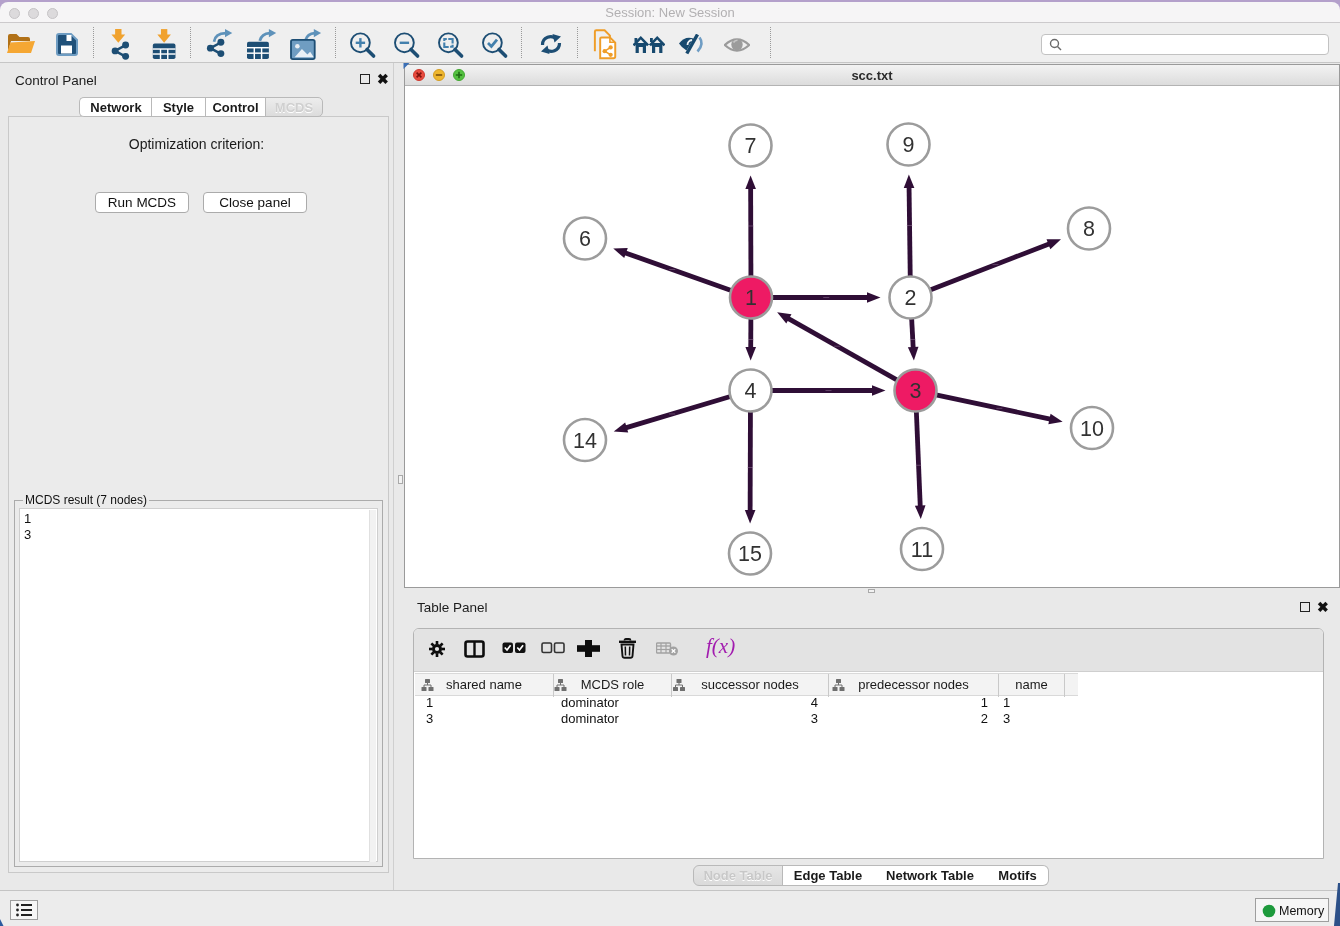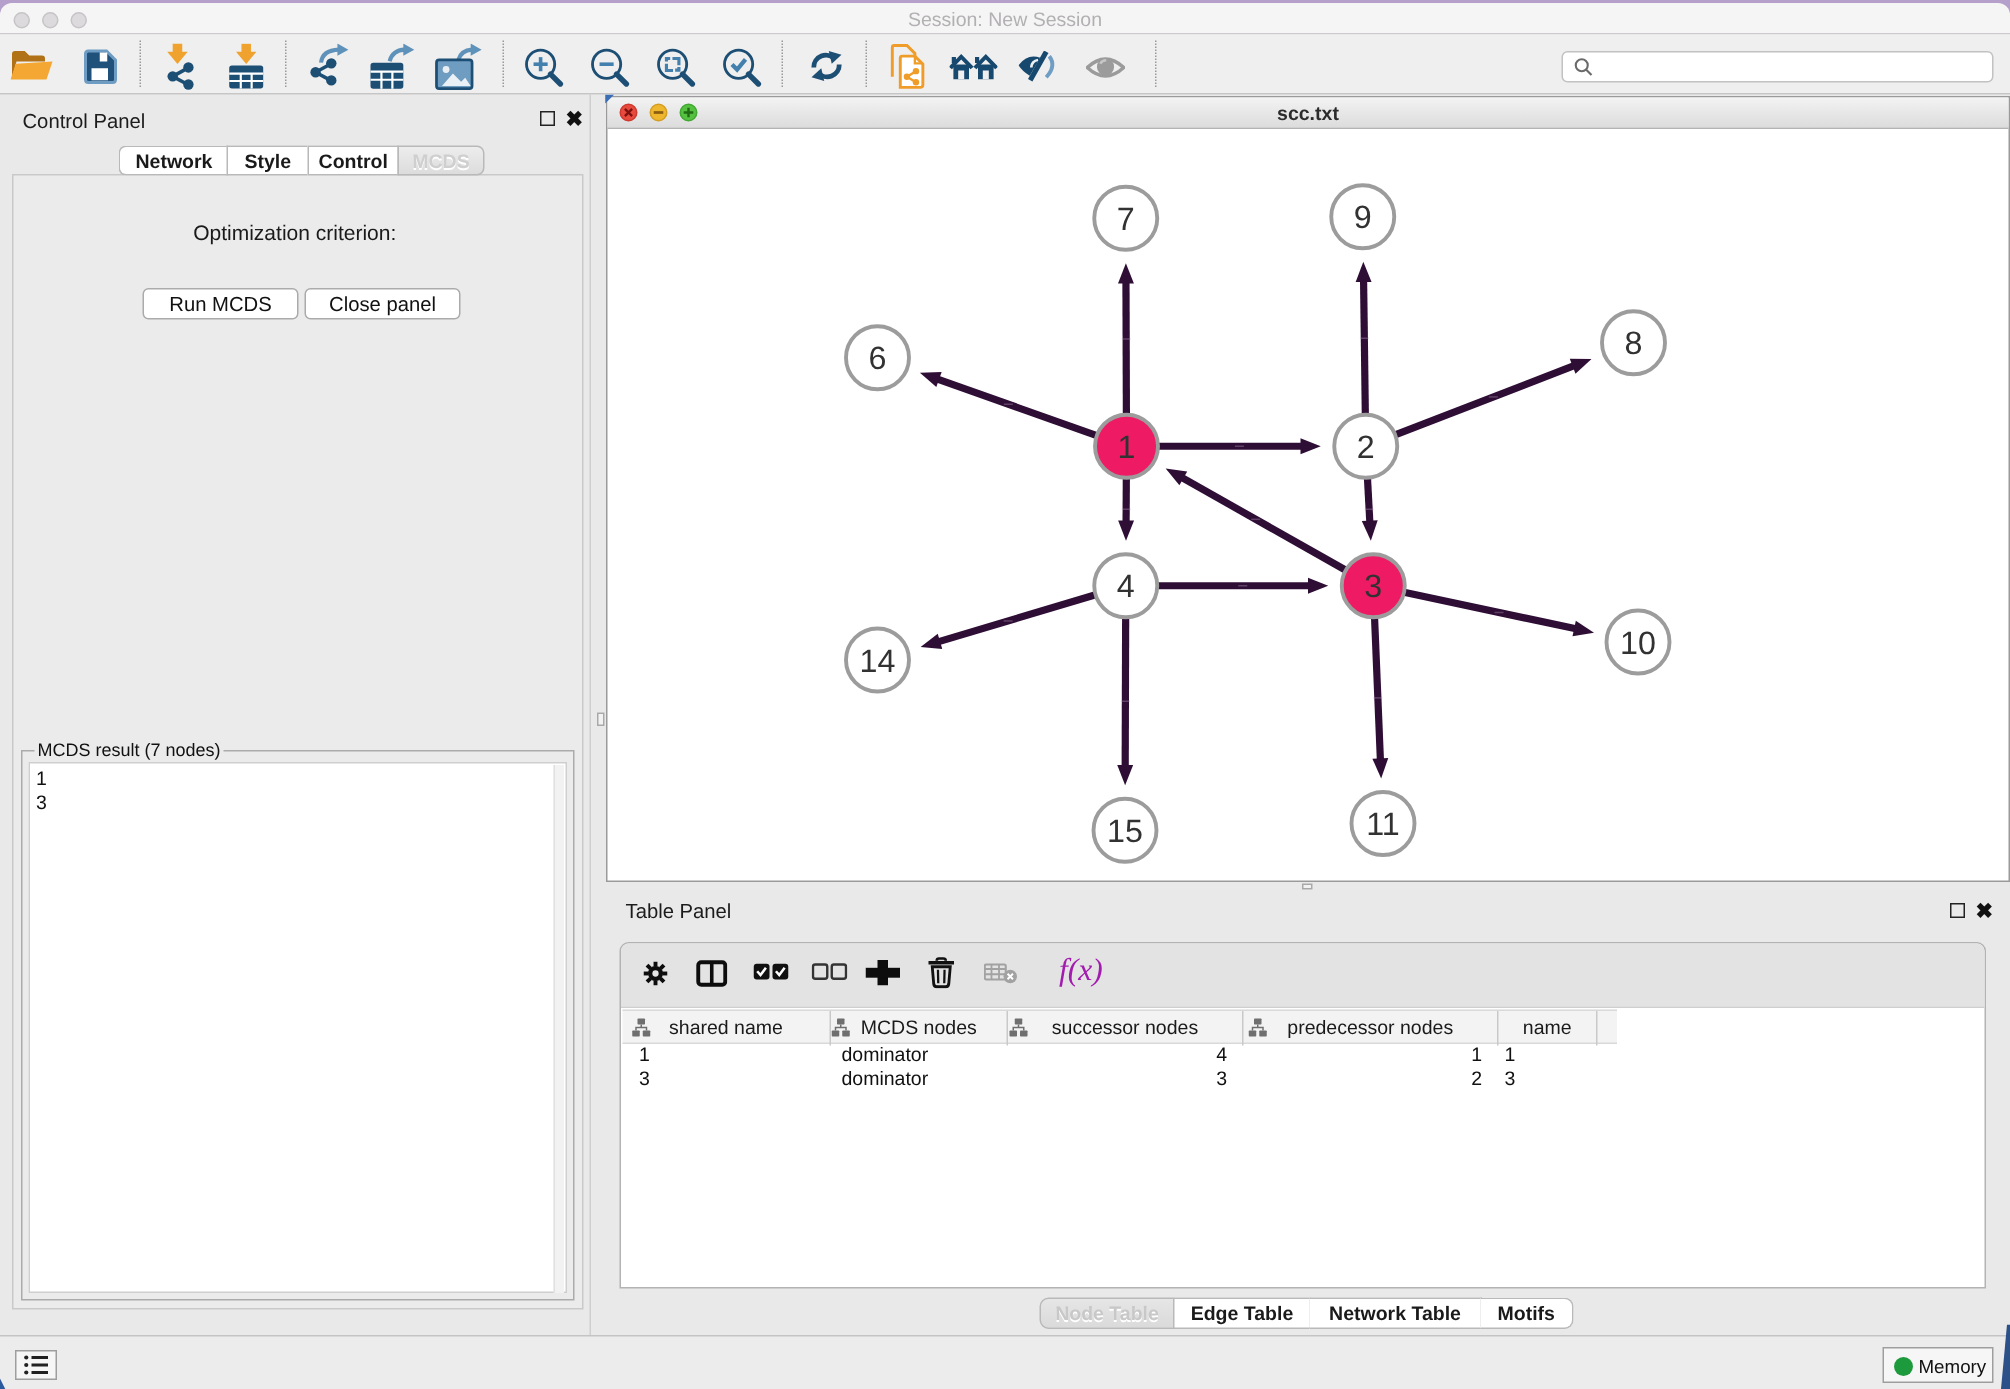--- a/index.html
+++ b/index.html
@@ -20,24 +20,24 @@
   #ctl-title { position:absolute; left:15px; top:73px; font-size:13.5px; color:#1c1c1c; }
   .panel-sq { position:absolute; width:10px; height:10px; border:1.6px solid #222; }
   .panel-x { position:absolute; font-size:14px; font-weight:bold; color:#111; }
   #tabs { position:absolute; left:79px; top:97px; height:20px; }
   .tab { position:absolute; top:0; height:20px; background:#fff; border:1px solid #b9b9b9; font-size:13px; font-weight:bold; color:#1a1a1a; text-align:center; line-height:19px; }
   #tab-net { left:0; width:73px; border-radius:5px 0 0 5px; border-right:none; }
   #tab-style { left:72px; width:54px; border-right:none; }
   #tab-select { left:126px; width:61px; }
   #tab-mcds { left:186px; width:58px; border-radius:0 5px 5px 0; background:linear-gradient(#ededed,#dcdcdc); color:#cfcfcf; text-shadow:0 1px 0 #fff; }
   #ctl-box { position:absolute; left:8px; top:116px; width:381px; height:757px; background:#ebebeb; border:1px solid #c9c9c9; }
-  #optlabel { position:absolute; left:0; top:147px; width:393px; text-align:center; font-size:14px; color:#1a1a1a; }
+  #optlabel { position:absolute; left:0; top:136px; width:393px; text-align:center; font-size:14px; color:#1a1a1a; }
   #dropdown { position:absolute; left:44px; top:160px; width:311px; height:19px; background:#fff; border:1px solid #9b9b9b; border-radius:4px; font-size:14px; color:#111; line-height:17px; padding-left:13px; }
   .btn { position:absolute; top:192px; height:21px; background:#fff; border:1px solid #ababab; border-radius:4px; font-size:13.5px; color:#111; text-align:center; line-height:19px; }
-  #btn-run { left:95px; width:104px; }
+  #btn-run { left:95px; width:94px; }
   #btn-close { left:203px; width:104px; }
   #fieldset { position:absolute; left:14px; top:500px; width:369px; height:367px; border:1px solid #ababab; }
   #fieldset-label { position:absolute; left:23px; top:493px; font-size:12px; color:#111; background:#ebebeb; padding:0 2px; }
   #fieldset-inner { position:absolute; left:4px; top:7px; width:359px; height:354px; background:#fff; border:1px solid #cfcfcf; font-size:13px; color:#111; padding:2px 0 0 4px; line-height:16px; }
   #fs-scroll { position:absolute; right:1px; top:1px; width:7px; height:352px; background:#f2f2f2; border-left:1px solid #e0e0e0; }
   
   #netwin { position:absolute; left:404px; top:64px; width:936px; height:524px; border:1px solid #9a9a9a; background:#fff; }
   #nw-title { position:absolute; left:0; top:0; width:100%; height:21px; background:linear-gradient(#f3f3f3,#dcdcdc); border-bottom:1px solid #b3b3b3; }
   .light { position:absolute; top:4px; width:12px; height:12px; border-radius:50%; }
   #nw-name { position:absolute; top:3px; width:100%; text-align:center; font-size:13px; font-weight:600; color:#2b2b2b; }
@@ -422,21 +422,21 @@
           <g fill="#6f6f6f">
             <rect x="415" y="3" width="5" height="4" rx="0.5"></rect>
             <rect x="411.5" y="11" width="5" height="4" rx="0.5"></rect>
             <rect x="418.5" y="11" width="5" height="4" rx="0.5"></rect>
             <path d="M417.5,7 v2 M414,11 v-2 h7 v2" fill="none" stroke="#6f6f6f" stroke-width="1"></path>
           </g>
         </g>
     </svg>
     <div id="tbl-header">
       <div class="hcol" style="left:0; width:139px;">shared name</div>
-      <div class="hcol" style="left:139px; width:118px;">MCDS nodes</div>
+      <div class="hcol" style="left:139px; width:118px;">MCDS role</div>
       <div class="hcol" style="left:257px; width:157px;">successor nodes</div>
       <div class="hcol" style="left:414px; width:170px;">predecessor nodes</div>
       <div class="hcol" style="left:584px; width:66px;">name</div>
       <div class="hcol" style="left:650px; width:13px; border-right:none;"></div>
     </div>
     <div class="trow" style="left:12px; top:66px;">1</div>
     <div class="trow" style="left:147px; top:66px;">dominator</div>
     <div class="trow" style="left:344px; top:66px; width:60px; text-align:right;">4</div>
     <div class="trow" style="left:514px; top:66px; width:60px; text-align:right;">1</div>
     <div class="trow" style="left:589px; top:66px;">1</div>

